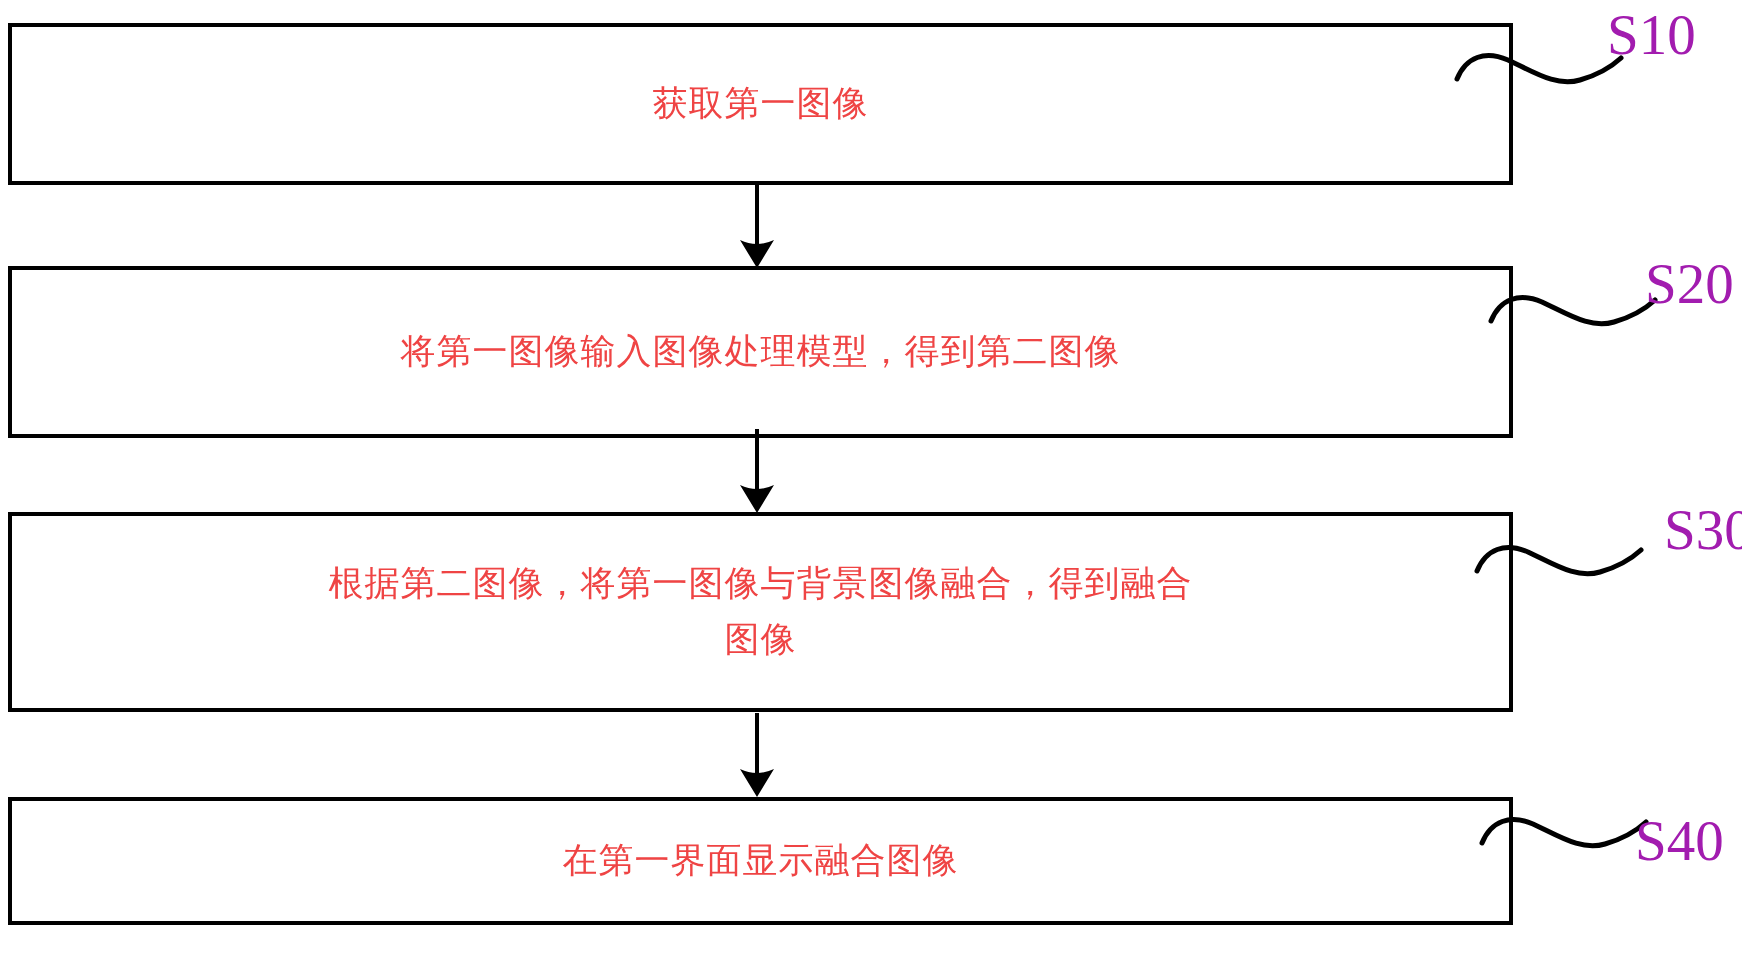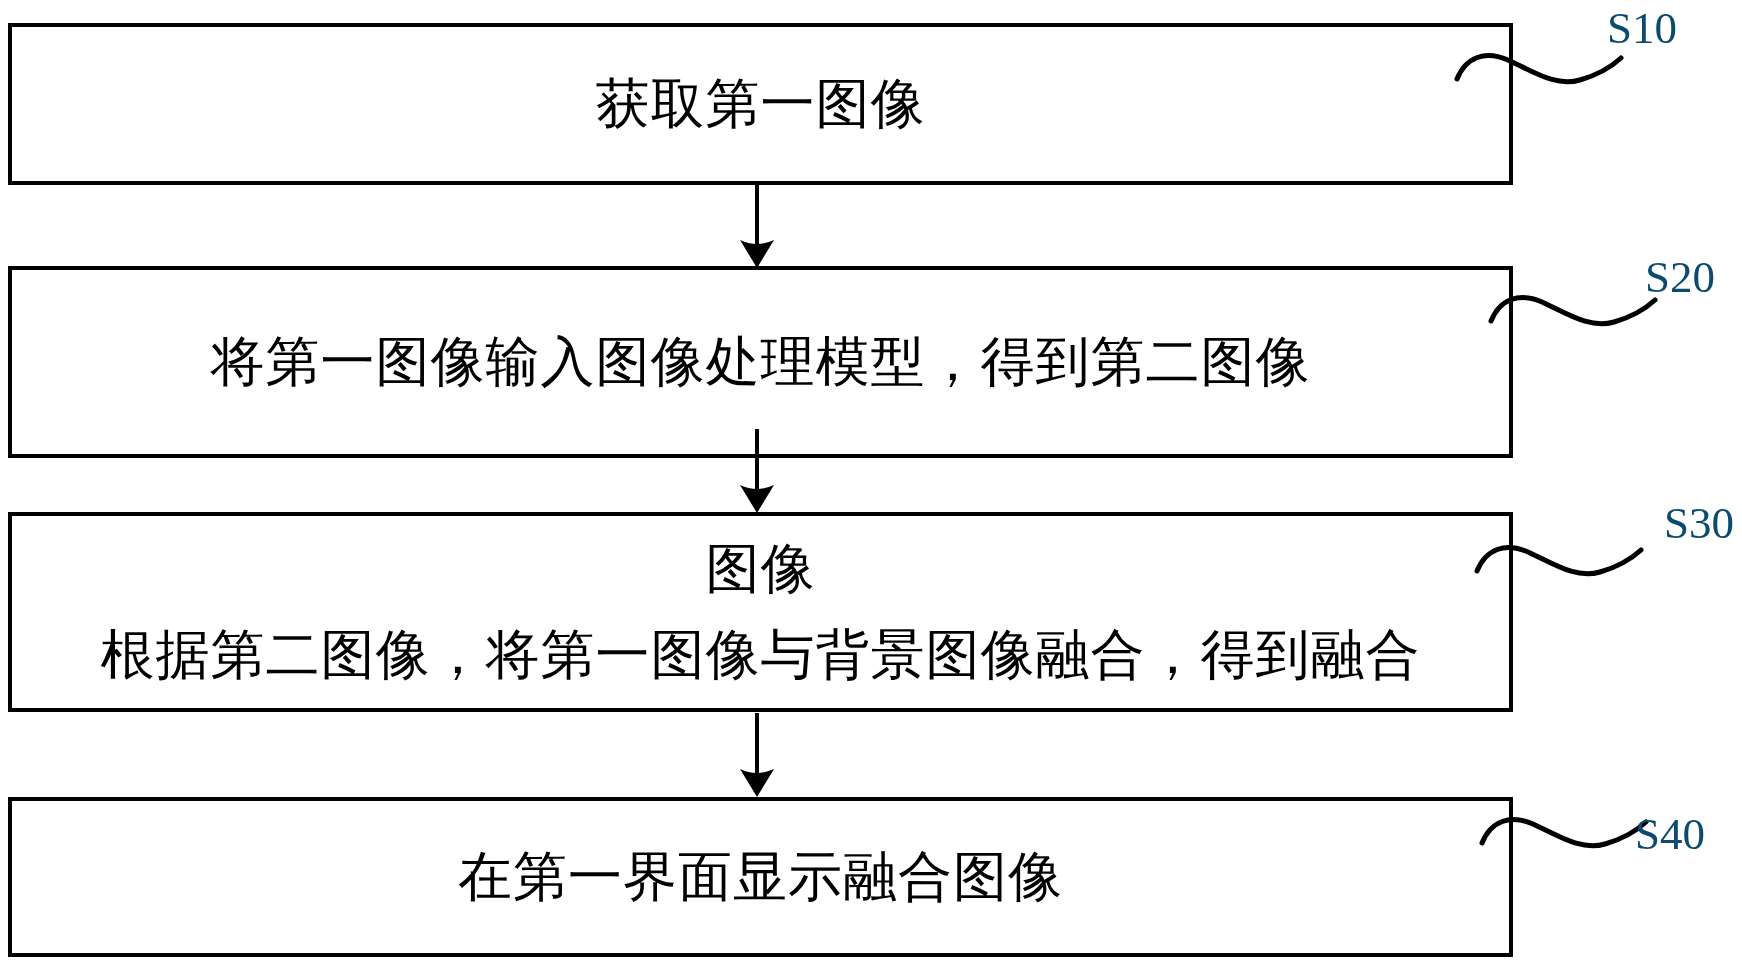--- a/index.html
+++ b/index.html
@@ -21,30 +21,30 @@
     width: 1505px;
     box-sizing: border-box;
     border: 4px solid #000000;
     background: #ffffff;
     display: flex;
     align-items: center;
     justify-content: center;
     text-align: center;
   }
   .box-text {
-    font-size: 54px;
+    font-size: 35px;
     line-height: 1.6;
-    color: #000000;
+    color: #ef4444;
     letter-spacing: 1px;
   }
   .box-text .line { display: block; }
   .step-label {
     position: absolute;
-    font-size: 45px;
-    color: #0c4a6e;
+    font-size: 57px;
+    color: #a21caf;
     font-family: "Liberation Serif", "DejaVu Serif", serif;
     white-space: nowrap;
   }
   svg.arrow, svg.squiggle {
     position: absolute;
     display: block;
   }
 </style>
 </head>
 <body>
@@ -55,44 +55,44 @@
     <div class="box-text">
       <span class="line">获取第一图像</span>
     </div>
   </div>
 
   <svg class="arrow" style="left:737px; top:184px;" width="40" height="84" viewBox="0 0 40 84">
     <line x1="20" y1="0" x2="20" y2="60" stroke="#000000" stroke-width="4"></line>
     <path d="M3 56 Q20 64 37 56 L20 84 Z" fill="#000000"></path>
   </svg>
 
-  <div class="flow-box" style="top:266px; height:192px;">
+  <div class="flow-box" style="top:266px; height:172px;">
     <div class="box-text">
       <span class="line">将第一图像输入图像处理模型，得到第二图像</span>
     </div>
   </div>
 
   <svg class="arrow" style="left:737px; top:429px;" width="40" height="84" viewBox="0 0 40 84">
     <line x1="20" y1="0" x2="20" y2="60" stroke="#000000" stroke-width="4"></line>
     <path d="M3 56 Q20 64 37 56 L20 84 Z" fill="#000000"></path>
   </svg>
 
   <div class="flow-box" style="top:512px; height:200px;">
     <div class="box-text">
+      <span class="line">根据第二图像，将第一图像与背景图像融合，得到融合</span>
       <span class="line">图像</span>
-      <span class="line">根据第二图像，将第一图像与背景图像融合，得到融合</span>
     </div>
   </div>
 
   <svg class="arrow" style="left:737px; top:713px;" width="40" height="84" viewBox="0 0 40 84">
     <line x1="20" y1="0" x2="20" y2="60" stroke="#000000" stroke-width="4"></line>
     <path d="M3 56 Q20 64 37 56 L20 84 Z" fill="#000000"></path>
   </svg>
 
-  <div class="flow-box" style="top:797px; height:160px;">
+  <div class="flow-box" style="top:797px; height:128px;">
     <div class="box-text">
       <span class="line">在第一界面显示融合图像</span>
     </div>
   </div>
 
   <svg class="squiggle" style="left:1452px; top:48px;" width="175" height="45" viewBox="0 0 175 45">
     <path d="M5 31 C14 9 33 2 56 12 C82 24 104 39 128 32 C142 28 157 21 169 10" fill="none" stroke="#000000" stroke-width="5" stroke-linecap="round"></path>
   </svg>
   <svg class="squiggle" style="left:1486px; top:290px;" width="175" height="45" viewBox="0 0 175 45">
     <path d="M5 31 C14 9 33 2 56 12 C82 24 104 39 128 32 C142 28 157 21 169 10" fill="none" stroke="#000000" stroke-width="5" stroke-linecap="round"></path>

